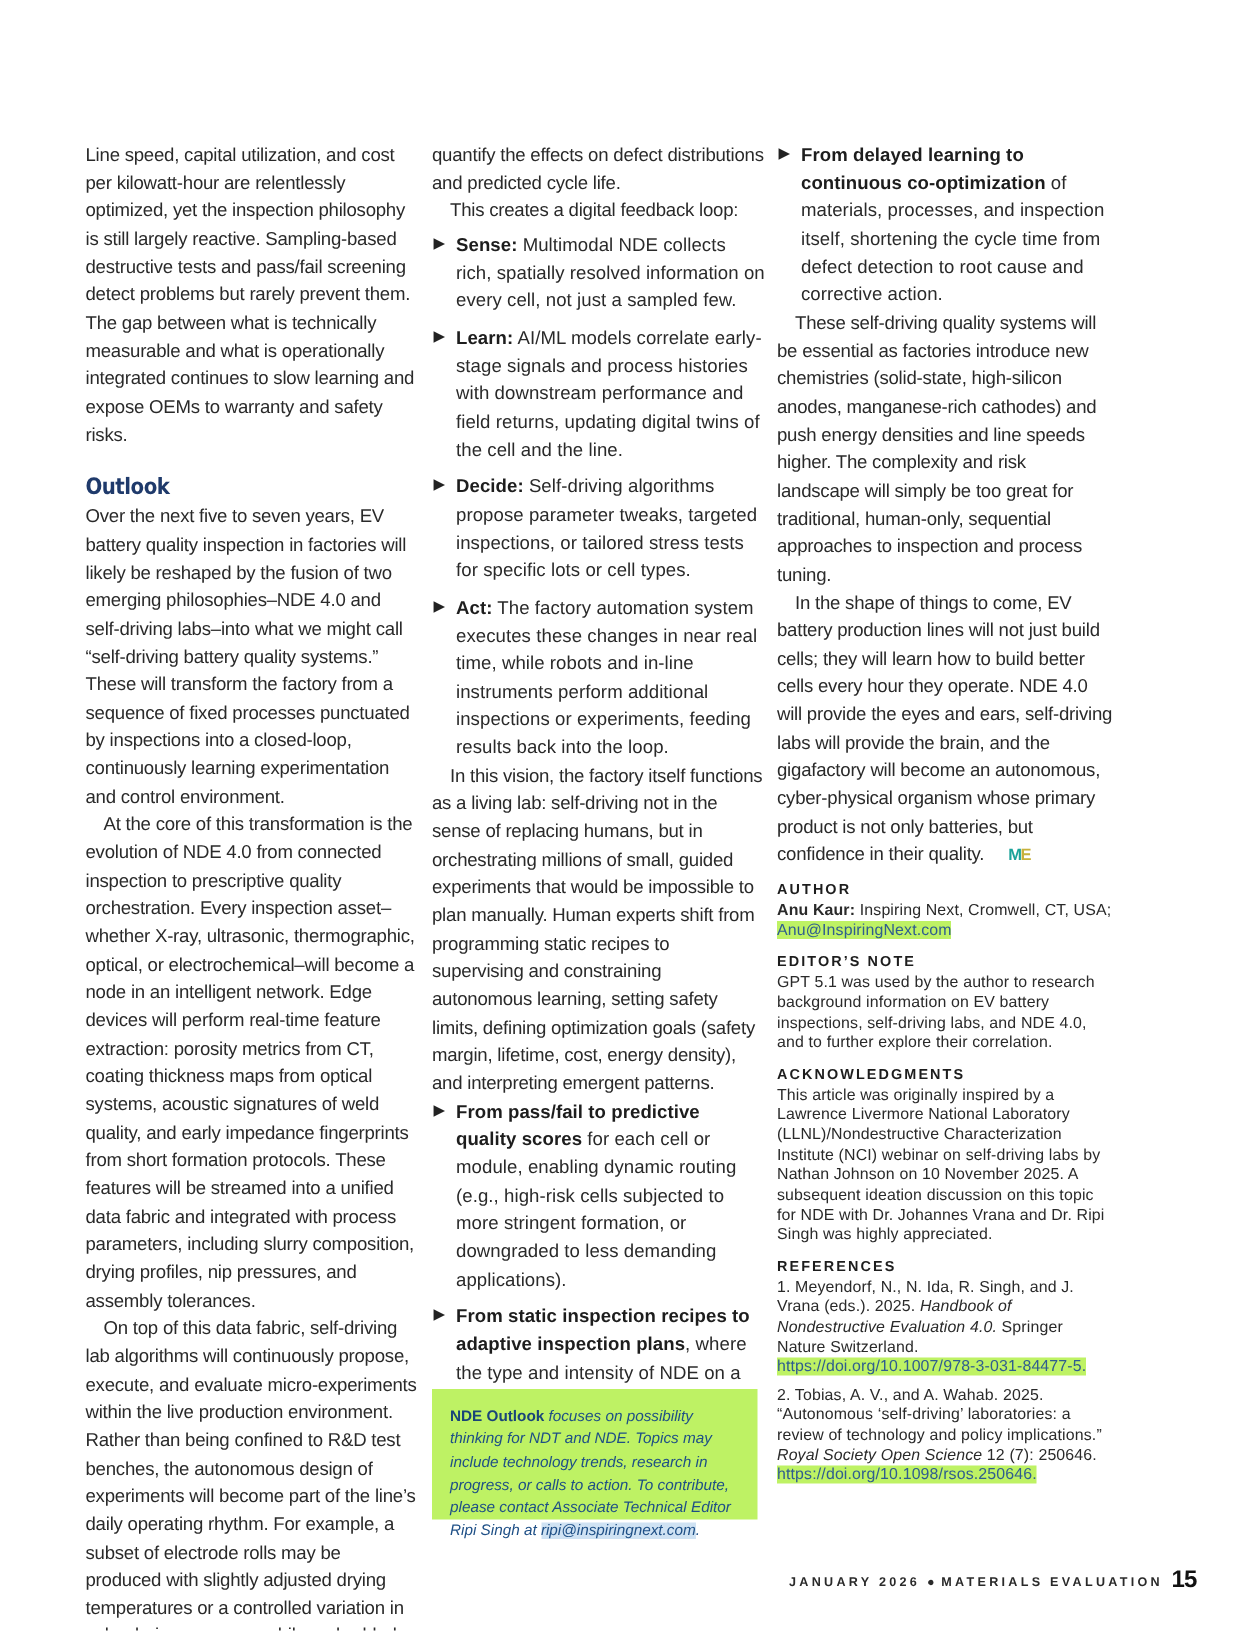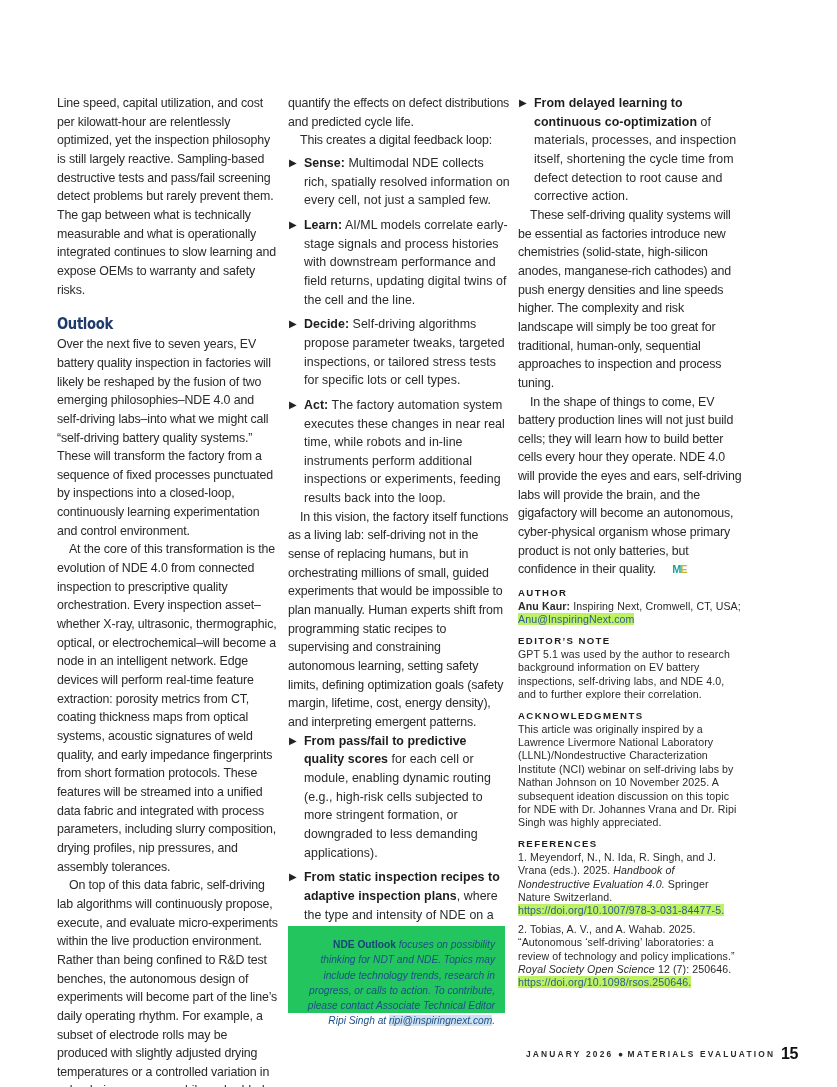--- a/index.html
+++ b/index.html
@@ -12,22 +12,22 @@
   .body-text { font-size: 12.4px; line-height: 18.65px; letter-spacing: -0.15px; margin: 0; }
   .indent { text-indent: 12px; }
   .section-head { font-family: "DejaVu Sans", sans-serif; font-weight: bold; font-size: 15px;
                   color: #1f3a6b; margin: 15px 0 1px 0; letter-spacing: -0.4px; line-height: 20px; transform: scaleX(0.88); transform-origin: left; }
   ul.bullets { list-style: none; margin: 0; padding: 0; }
   ul.bullets li { position: relative; padding-left: 16px; font-size: 12.4px; line-height: 18.65px;
                   margin-bottom: 6px; letter-spacing: 0.05px; }
   ul.bullets li .arrow { position: absolute; left: 1px; top: 0; font-size: 10px; color: #222; }
   ul.bullets li b { font-weight: bold; color: #1d1d1d; }
   .callout { position: absolute; left: 288px; top: 926px; width: 217px; height: 87px;
-             background: #22c55e; box-sizing: border-box; padding: 11px 10px 16px 12px;
-             font-size: 10.2px; line-height: 15.3px; color: #1e4f86; text-align: right; }
+             background: #bef264; box-sizing: border-box; padding: 11px 10px 16px 12px;
+             font-size: 10.2px; line-height: 15.3px; color: #1e4f86; }
   .callout .lead { font-weight: bold; font-style: normal; color: #1a4479; }
   .callout .rest { font-style: italic; }
   .callout .email { font-style: italic; background: #cfe2f3; }
   .meta-head { font-weight: bold; font-size: 9.6px; letter-spacing: 1.4px; color: #1d1d1d;
                margin: 8px 0 1px 0; line-height: 12px; }
   .meta-text { font-size: 10.6px; line-height: 13.4px; color: #2a2a2a; margin: 0; letter-spacing: 0.1px; }
   .meta-text b { font-weight: bold; }
   .link-hl { background: #bef264; color: #2f5d8f; }
   .ref { font-size: 10.6px; line-height: 13.4px; margin: 0 0 5px 0; letter-spacing: 0.1px; }
   .me-logo { display: inline-block; font-weight: bold; font-size: 11px; letter-spacing: -1px; margin-left: 4px; vertical-align: 0px; }

